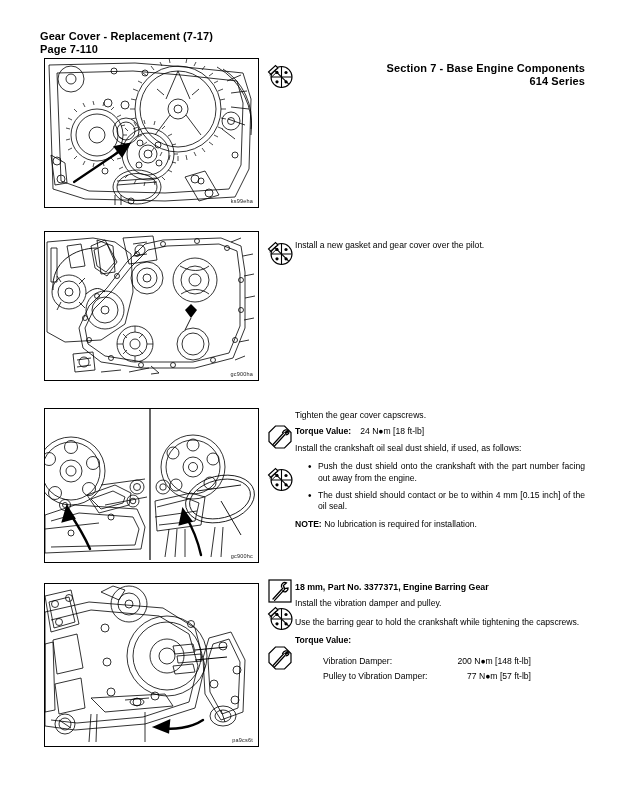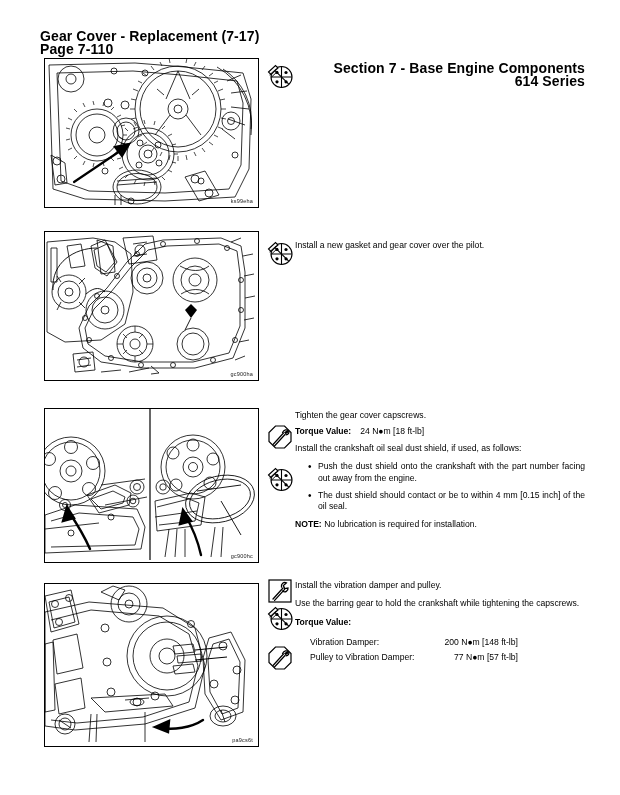--- a/index.html
+++ b/index.html
@@ -28,21 +28,21 @@
   .header {
     position: absolute;
     left: 40px;
     top: 30px;
     width: 545px;
     display: flex;
     justify-content: space-between;
     align-items: flex-start;
   }
   .header-left, .header-right {
-    font-size: 14px;
+    font-size: 11px;
     font-weight: bold;
     line-height: 12.5px;
     letter-spacing: 0.1px;
   }
   .header-right { text-align: right; margin-top: 32px; }
 
   
   .figure {
     position: absolute;
     border: 1px solid #000;
@@ -87,21 +87,21 @@
   }
   .bullets li:before {
     content: "\2022";
     position: absolute;
     left: -1px;
     top: -0.5px;
     font-size: 10px;
   }
 
   .torque-table {
-    margin-left: 15px;
+    margin-left: 28px;
     border-collapse: collapse;
   }
   .torque-table td {
     font-size: 8.6px;
     line-height: 15px;
     padding: 0;
     vertical-align: top;
     white-space: nowrap;
   }
   .torque-table td.val { padding-left: 30px; text-align: right;}
@@ -556,20 +556,21 @@
 
       <g stroke="#000" stroke-width="2.4" fill="#000">
         <path d="M158 136 C 146 144 128 146 116 144" fill="none" stroke-linecap="round"></path>
         <path d="M110 143 L124 137 L123 148 Z"></path>
       </g>
     </svg>
     <div class="fig-caption">pa9cs6t</div>
   </div>
 
   <div class="textcol" style="left:295px; top:582px; width:290px;">
+    <div class="para nojust bold" style="font-size:8.8px;">18 mm, Part No. 3377371, Engine Barring Gear</div>
     <div class="para nojust" style="margin-top:-2px;">Install the vibration damper and pulley.</div>
     <div class="para nojust" style="margin-top:0px;">Use the barring gear to hold the crankshaft while tightening the capscrews.</div>
     <div class="para nojust bold" style="margin-top:2px;">Torque Value:</div>
     <table class="torque-table">
       <tbody>
           <tr>
         <td>Vibration Damper:</td>
         <td class="val">200 N●m [148 ft-lb]</td>
       </tr>
       <tr>

